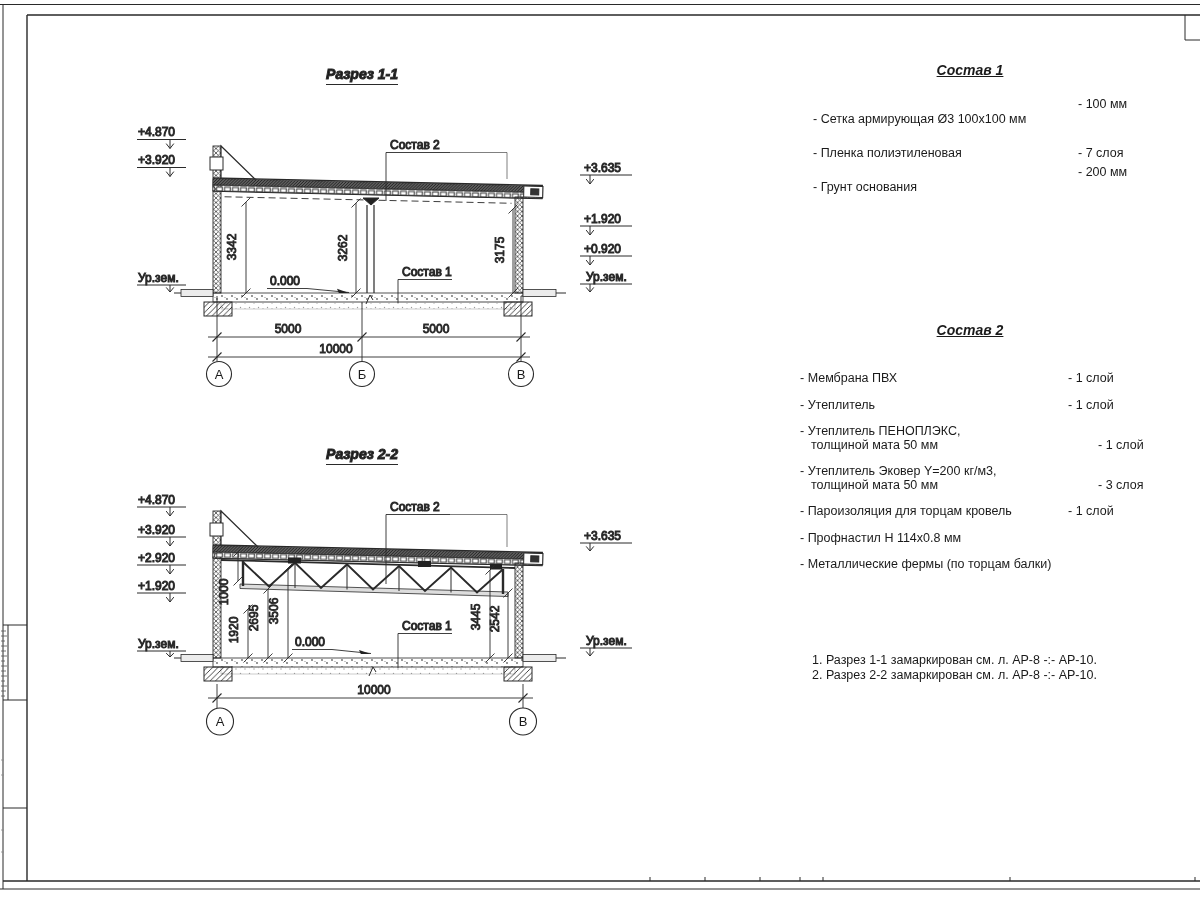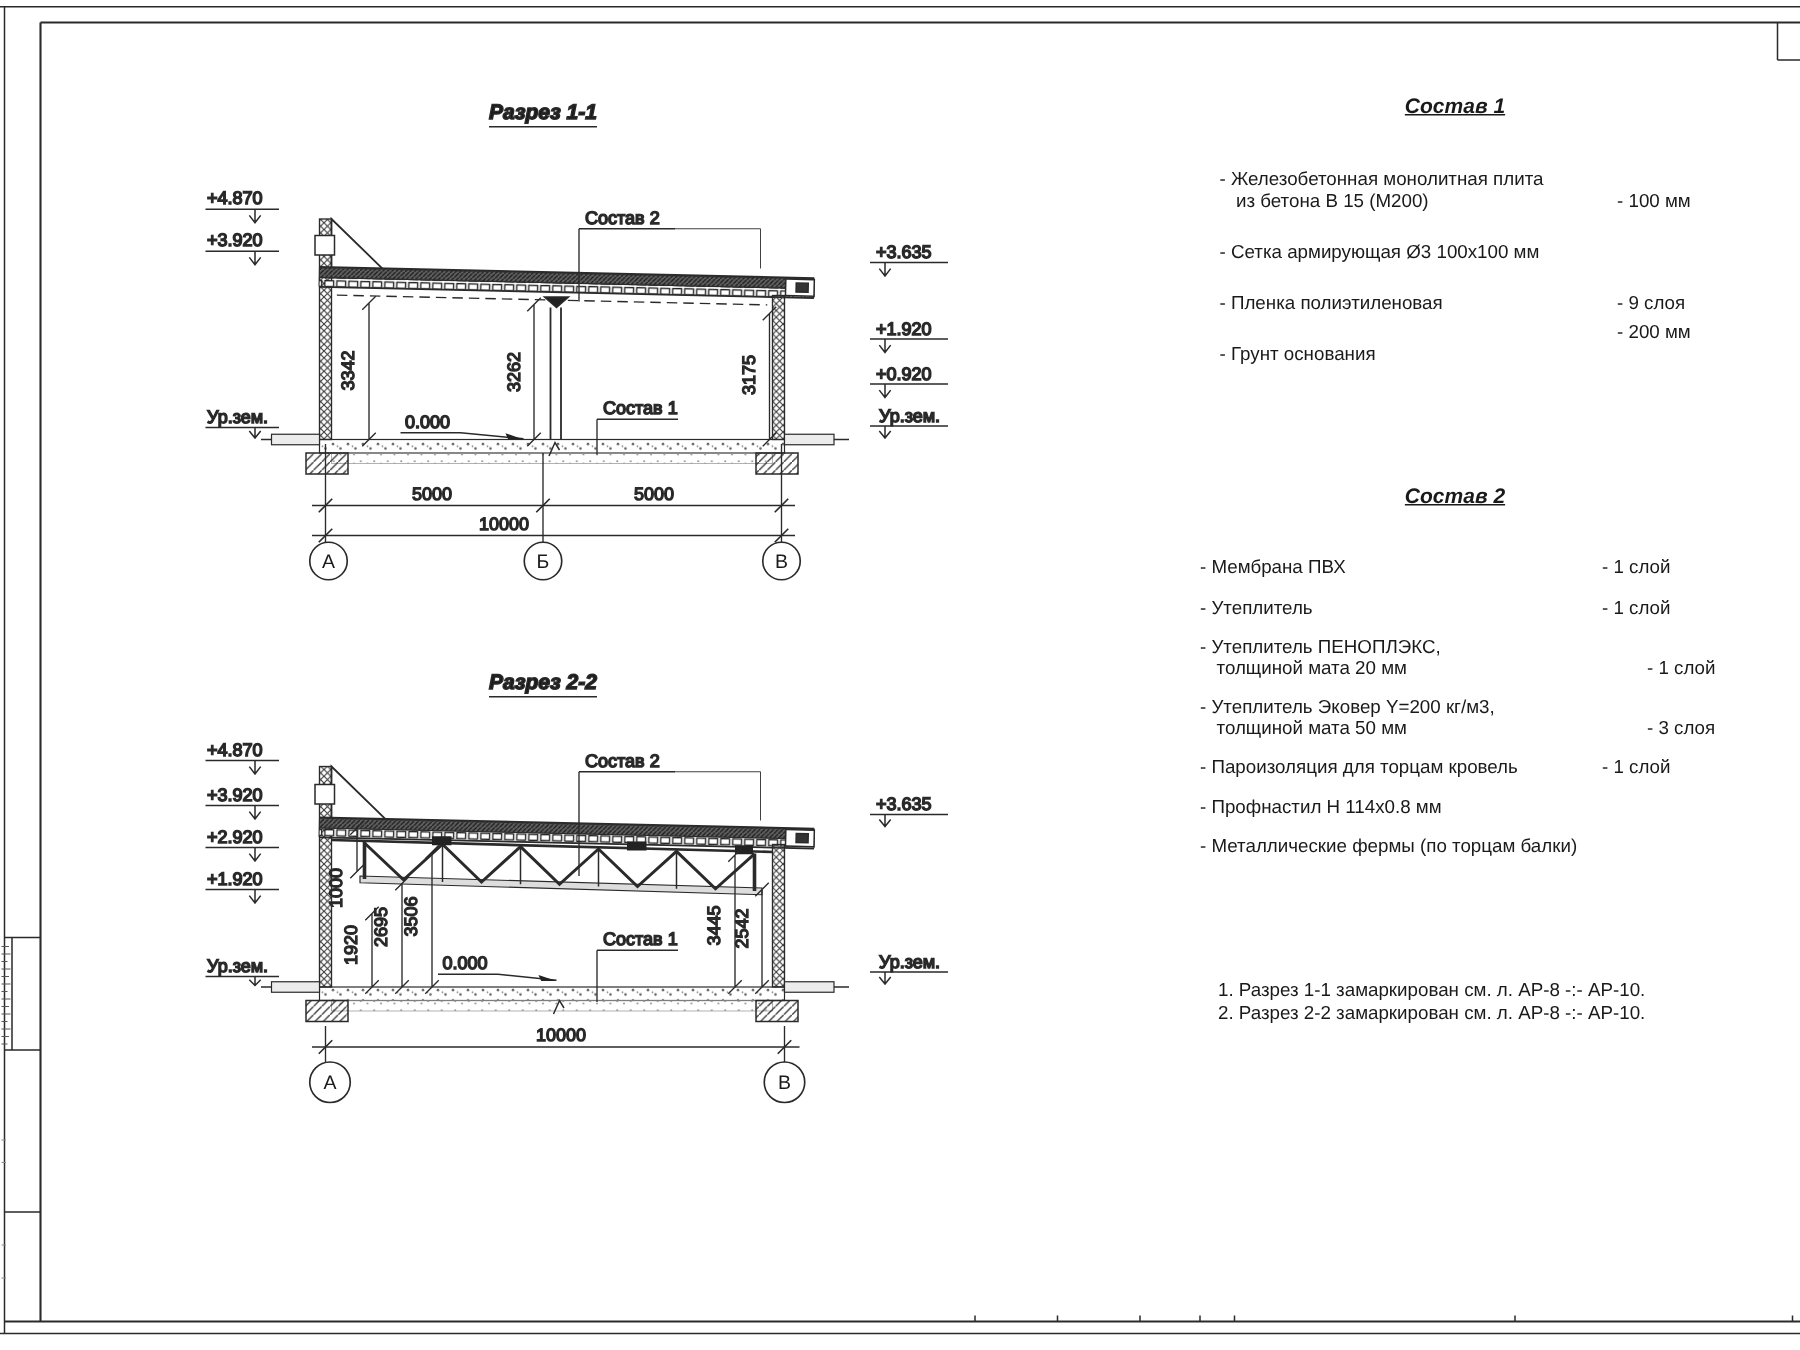--- a/index.html
+++ b/index.html
@@ -246,30 +246,28 @@
       <text class="ax" x="220" y="726" text-anchor="middle" stroke="none">А</text>
       <circle cx="523" cy="721.5" r="13.5" fill="#fff"></circle>
       <text class="ax" x="523" y="726" text-anchor="middle" stroke="none">В</text>
     </g>
   </g>
 </svg>
 
   <div id="comp1" class="complist">
     <div class="ct">Состав 1</div>
     <div class="ci">
-      <div class="nm">- Железобетонная  монолитная плита
-из бетона В 15 (М200)</div>
       <div class="val">- 100 мм</div>
     </div>
     <div class="ci">
       <div class="nm">- Сетка армирующая Ø3 100х100 мм</div>
     </div>
     <div class="ci">
       <div class="nm">- Пленка полиэтиленовая</div>
-      <div class="val">- 9 слоя</div>
+      <div class="val">- 7 слоя</div>
     </div>
     <div class="ci">
       <div class="val">- 200 мм</div>
     </div>
     <div class="ci">
       <div class="nm">- Грунт основания</div>
     </div>
   </div>
 
   <div id="comp2" class="complist">
@@ -277,21 +275,21 @@
     <div class="ci">
       <div class="nm">- Мембрана ПВХ</div>
       <div class="val">- 1 слой</div>
     </div>
     <div class="ci">
       <div class="nm">- Утеплитель</div>
       <div class="val">- 1 слой</div>
     </div>
     <div class="ci">
       <div class="nm">- Утеплитель ПЕНОПЛЭКС,
-толщиной мата 20 мм</div>
+толщиной мата 50 мм</div>
       <div class="val far">- 1 слой</div>
     </div>
     <div class="ci">
       <div class="nm">- Утеплитель Эковер Y=200 кг/м3,
 толщиной мата 50 мм</div>
       <div class="val far">- 3 слоя</div>
     </div>
     <div class="ci">
       <div class="nm">- Пароизоляция для торцам кровель</div>
       <div class="val">- 1 слой</div>

